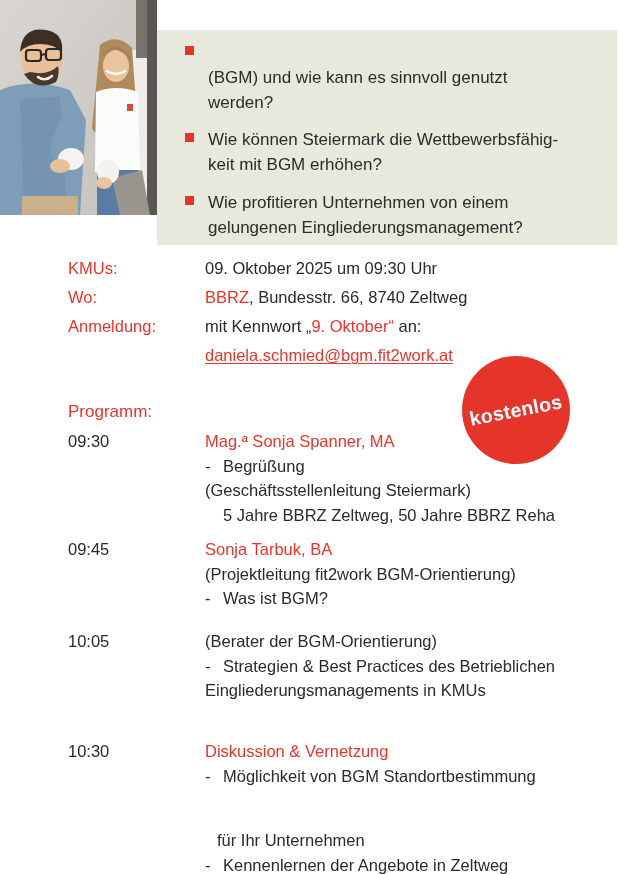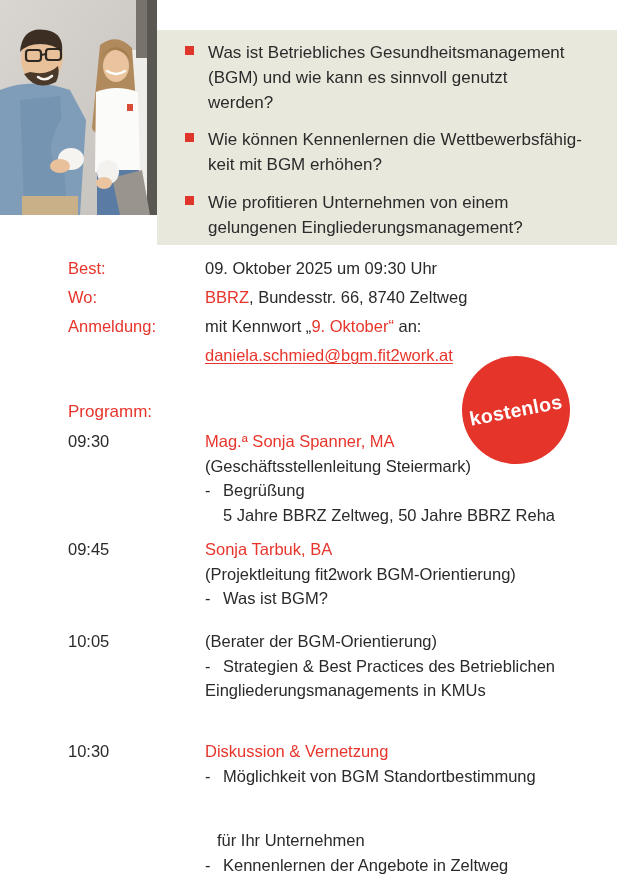--- a/index.html
+++ b/index.html
@@ -79,54 +79,53 @@
       <path d="M38 77 Q45 82 52 76" stroke="#f6f3ef" stroke-width="2.6" fill="none" stroke-linecap="round"></path>
       <path d="M60 120 Q80 130 76 152 L58 166 Q48 158 52 140 Z" fill="#7f9cb8"></path>
       <ellipse cx="71" cy="159" rx="13" ry="11" fill="#f6f4f1"></ellipse>
       <ellipse cx="60" cy="166" rx="10" ry="7" fill="#e8c19a"></ellipse>
     </g>
   </svg>
 </div>
 
 <div class="abs qbox">
   <span class="qsq" style="top:16px"></span>
-  <div class="qline" style="top:10px">Was ist Betriebliches Gesundheitsmanagement</div>
   <div class="qline" style="top:35px">(BGM) und wie kann es sinnvoll genutzt</div>
   <div class="qline" style="top:60px">werden?</div>
 
   <span class="qsq" style="top:103px"></span>
-  <div class="qline" style="top:97px">Wie können Kennenlernen die Wettbewerbsfähig-</div>
+  <div class="qline" style="top:97px">Wie können Steiermark die Wettbewerbsfähig-</div>
   <div class="qline" style="top:122px">keit mit BGM erhöhen?</div>
 
   <span class="qsq" style="top:166px"></span>
   <div class="qline" style="top:160px">Wie profitieren Unternehmen von einem</div>
   <div class="qline" style="top:185px">gelungenen Eingliederungsmanagement?</div>
 </div>
 
-<div class="t label" style="left:68px;top:256px">Best:</div>
+<div class="t label" style="left:68px;top:256px">KMUs:</div>
 <div class="t" style="left:205px;top:256px">09. Oktober 2025 um 09:30 Uhr</div>
 
 <div class="t label" style="left:68px;top:285px">Wo:</div>
 <div class="t" style="left:205px;top:285px"><span class="red">BBRZ</span><span class="dark">, Bundesstr. 66, 8740 Zeltweg</span></div>
 
 <div class="t label" style="left:68px;top:314px">Anmeldung:</div>
 <div class="t" style="left:205px;top:314px"><span class="dark">mit Kennwort „</span><span class="red">9. Oktober“</span><span class="dark"> an:</span></div>
 <div class="t" style="left:205px;top:343px"><span class="email">daniela.schmied@bgm.fit2work.at</span></div>
 
 <div class="abs badge">
   <span>kostenlos</span>
 </div>
 
 <div class="t label" style="left:68px;top:399px;font-size:17px">Programm:</div>
 
 <div class="ptime" style="top:429px">09:30</div>
 <div class="pblock" style="top:429px">
   <div class="ptitle">Mag.ª Sonja Spanner, MA</div>
+  <div class="pline"><span class="dashg">-</span><span>Begrüßung</span></div>
   <div class="pline">(Geschäftsstellenleitung Steiermark)</div>
-  <div class="pline"><span class="dashg">-</span><span>Begrüßung</span></div>
   <div class="pline pl-indent">5 Jahre BBRZ Zeltweg, 50 Jahre BBRZ Reha</div>
 </div>
 
 <div class="ptime" style="top:537px">09:45</div>
 <div class="pblock" style="top:537px">
   <div class="ptitle">Sonja Tarbuk, BA</div>
   <div class="pline">(Projektleitung fit2work BGM-Orientierung)</div>
   <div class="pline"><span class="dashg">-</span><span>Was ist BGM?</span></div>
 </div>
 

